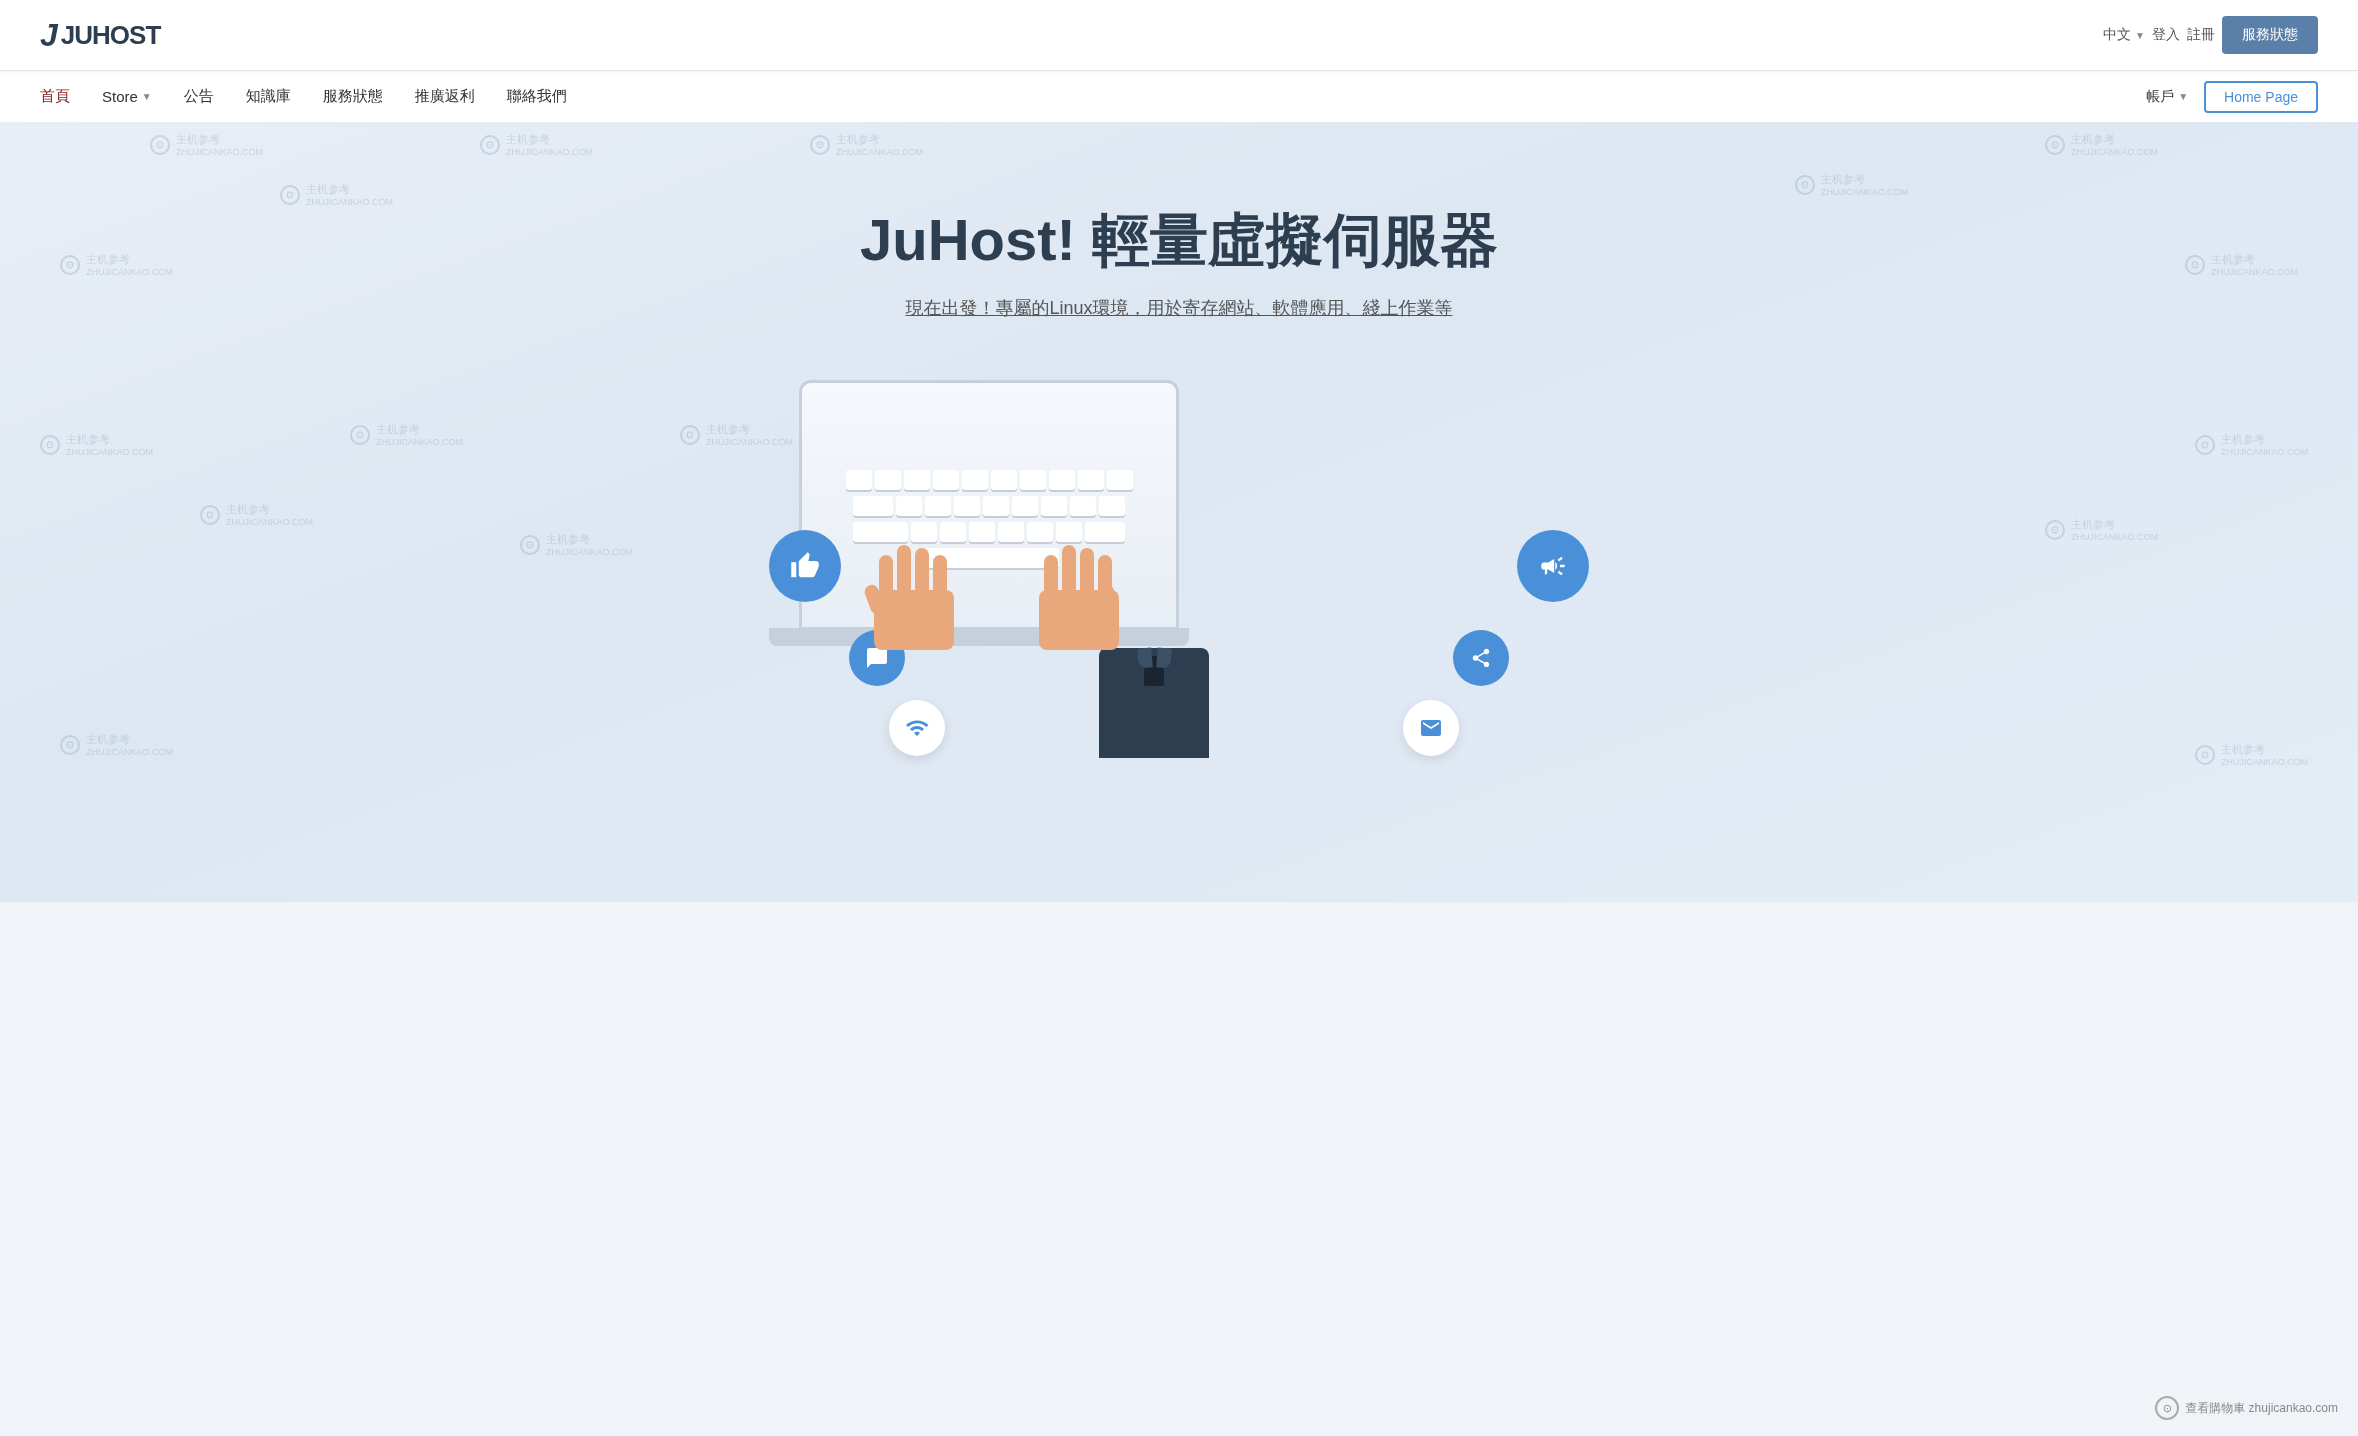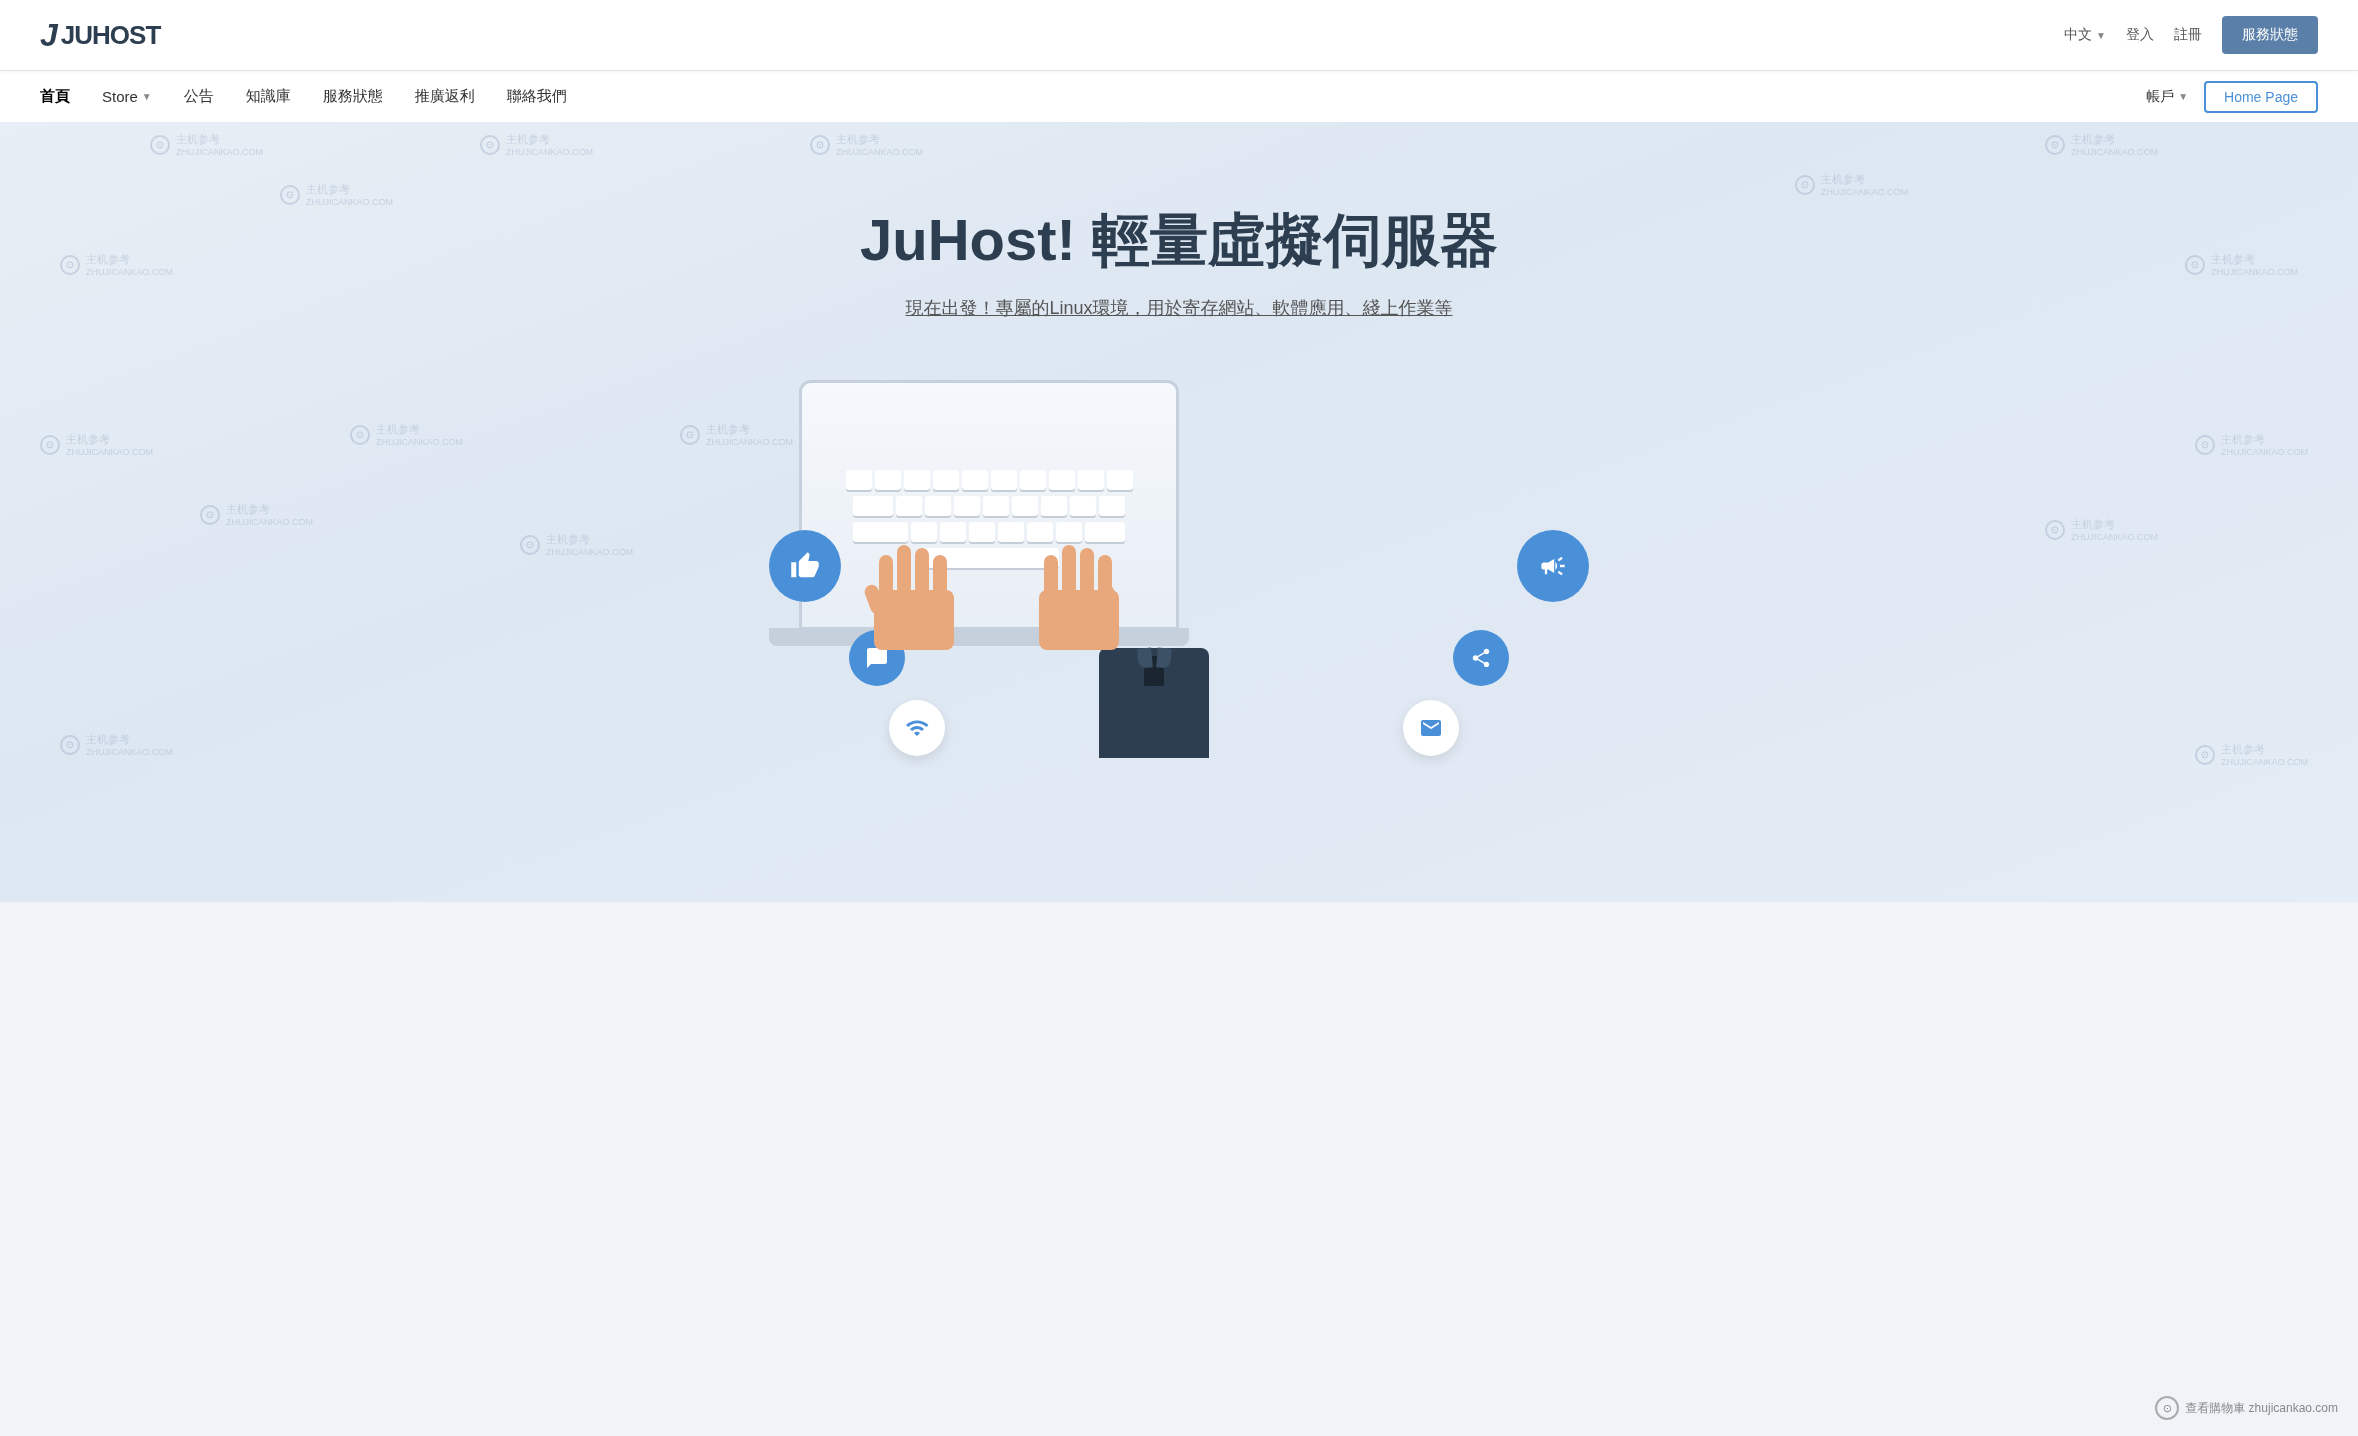--- a/index.html
+++ b/index.html
@@ -32,21 +32,21 @@
       letter-spacing: -1px;
     }
     .logo-j {
       font-style: italic;
       font-size: 32px;
       color: #2c3e50;
     }
     .top-right {
       display: flex;
       align-items: center;
-      gap: 20px;
+      gap: 7px;
       justify-content: space-between;
     }
     .lang-btn {
       display: flex;
       align-items: center;
       gap: 4px;
       color: #555;
       font-size: 14px;
       cursor: pointer;
     }
@@ -87,22 +87,22 @@
     }
     .main-nav-item {
       font-size: 15px;
       color: #333;
       cursor: pointer;
       display: flex;
       align-items: center;
       gap: 4px;
     }
     .main-nav-item.active {
-      color: #000000;
-      font-weight: 700;
+      color: #7f1d1d;
+      font-weight: 400;
     }
     .main-nav-right {
       display: flex;
       align-items: center;
       gap: 16px;
       margin-left: 17px;
     }
     .account-btn {
       display: flex;
       align-items: center;

